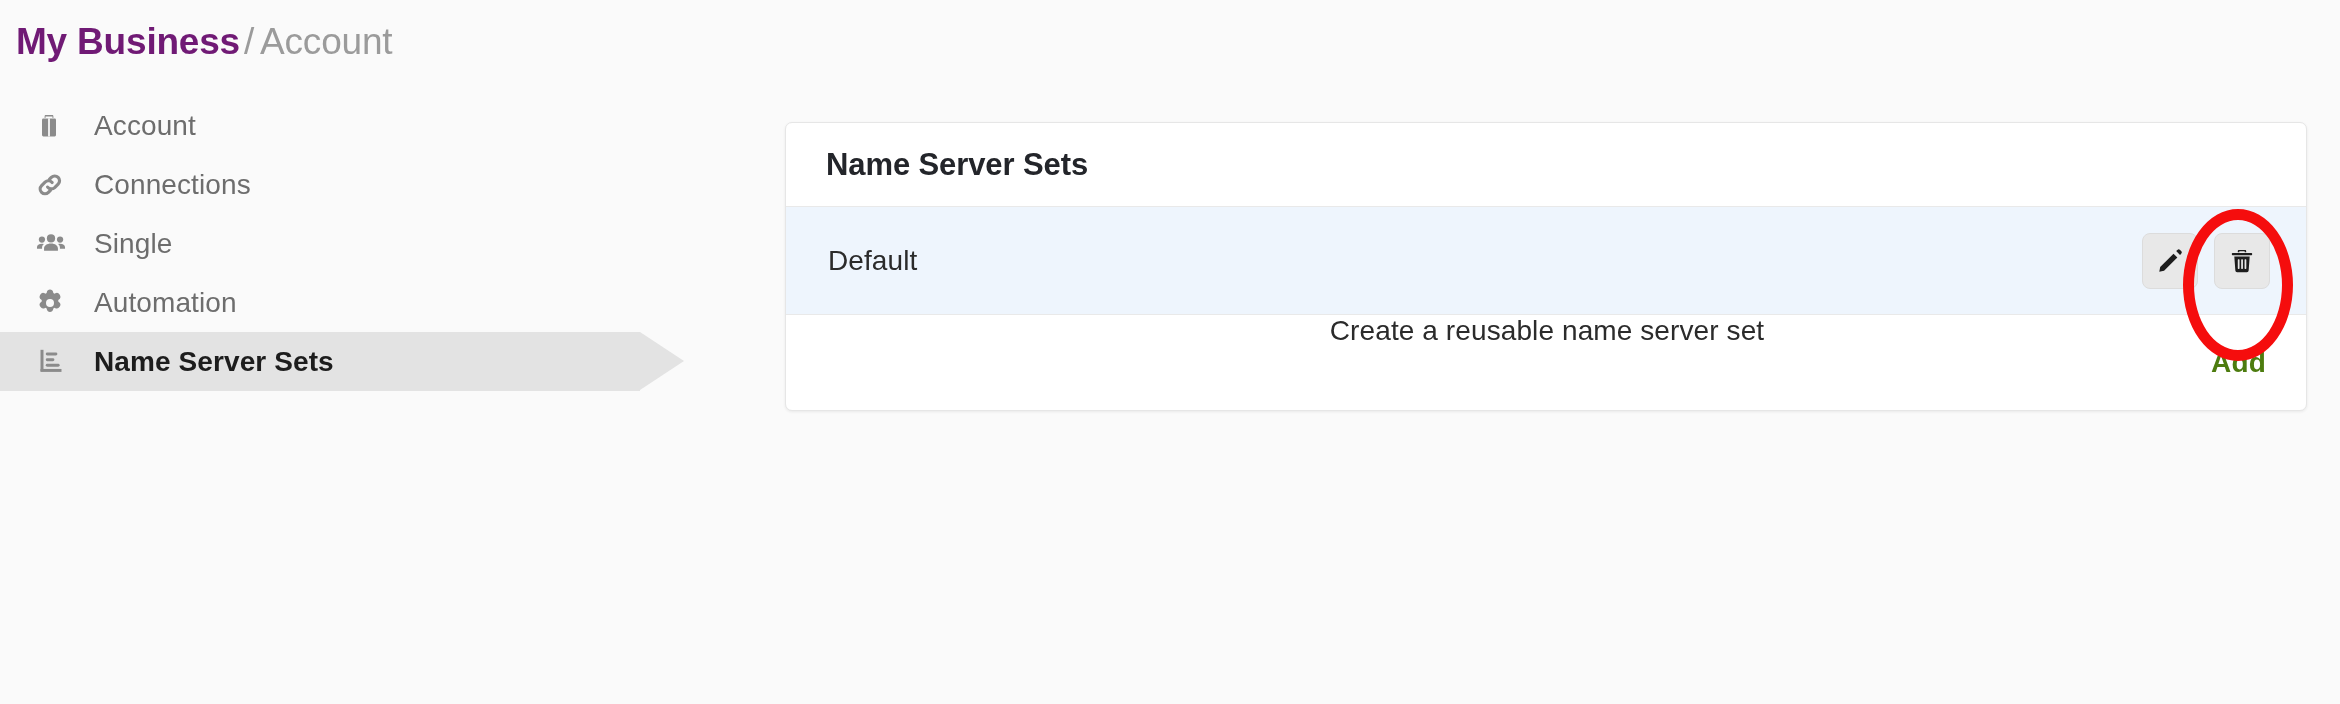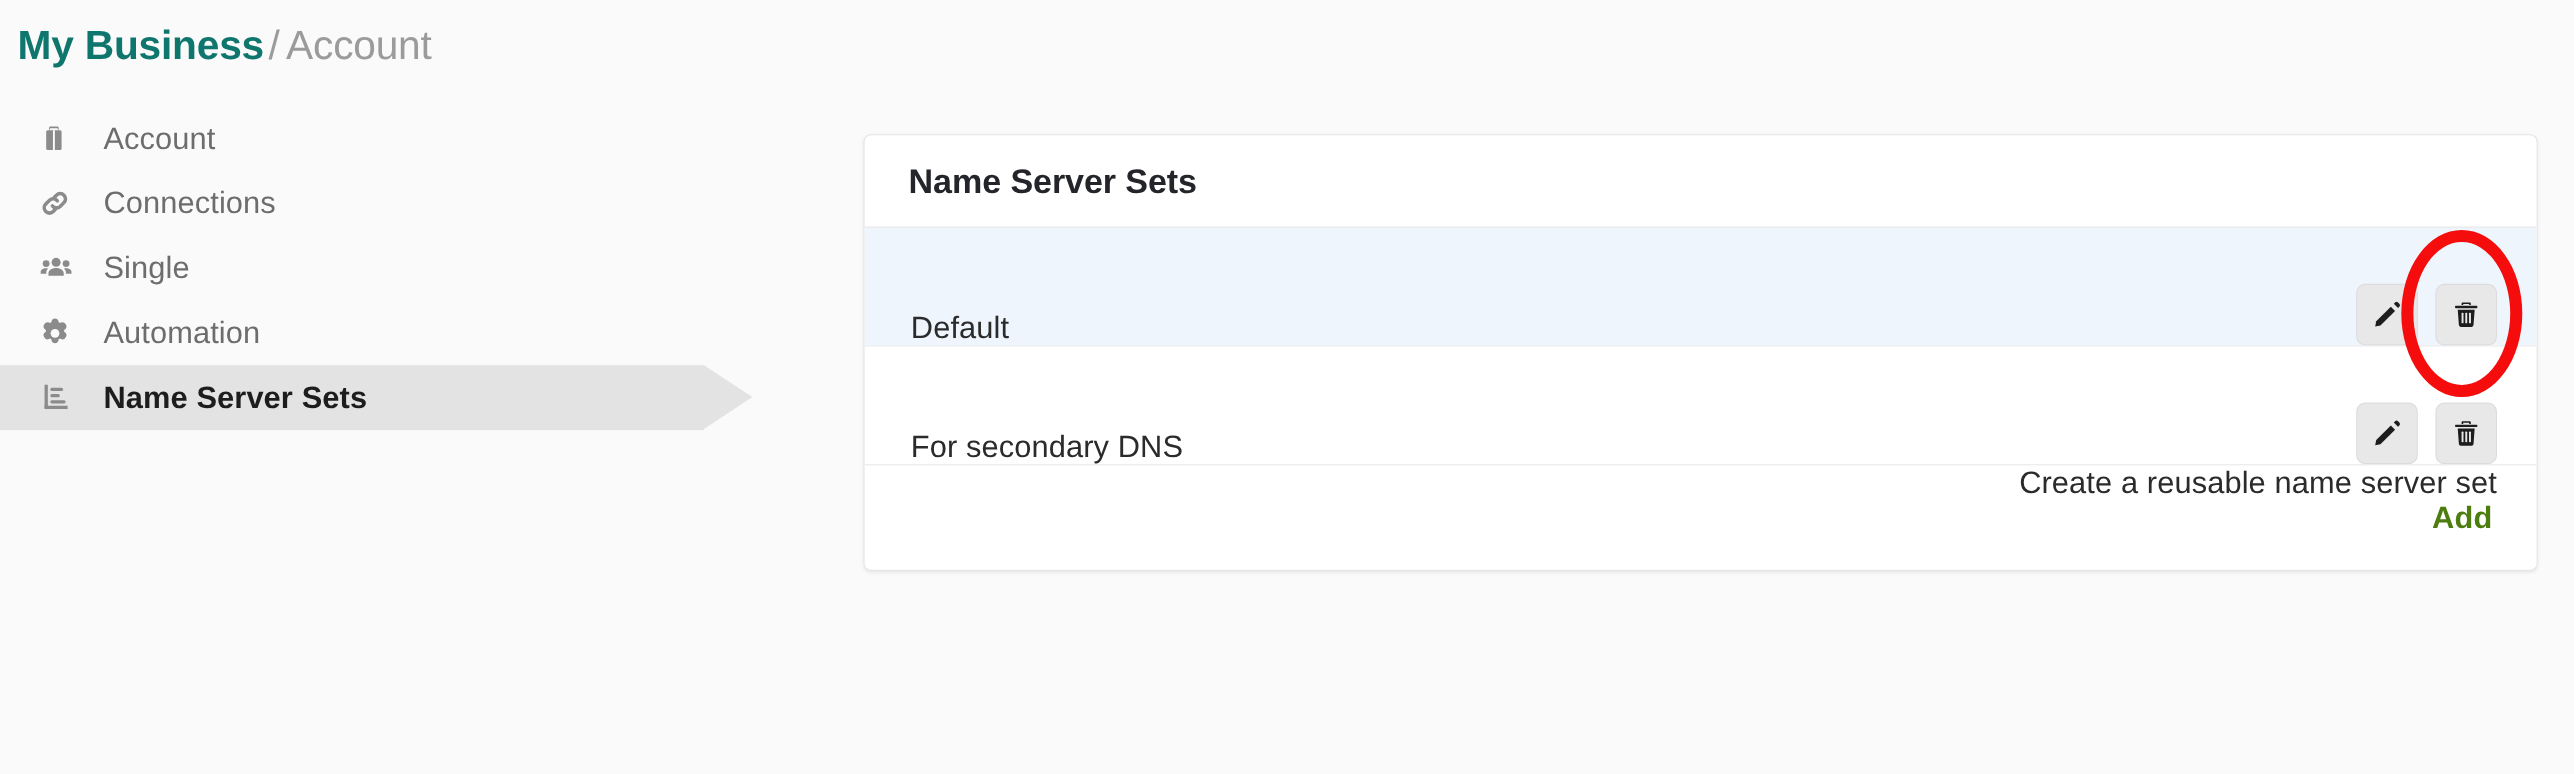--- a/index.html
+++ b/index.html
@@ -19,21 +19,21 @@
   .breadcrumb {
     position: absolute;
     left: 16px;
     top: 20px;
     font-size: 37px;
     line-height: 44px;
     letter-spacing: -0.2px;
     white-space: nowrap;
   }
   .crumb-link {
-    color: #0f766e;
+    color: #701a75;
     font-weight: 700;
   }
   .crumb-sep {
     color: #9b9b9b;
     font-weight: 400;
     margin: 0 6px 0 4px;
   }
   .crumb-current {
     color: #9b9b9b;
     font-weight: 400;
@@ -114,21 +114,21 @@
   }
   .card-title {
     font-size: 31px;
     font-weight: 700;
     color: #23252a;
     letter-spacing: -0.1px;
   }
   .row {
     position: relative;
     display: flex;
-    align-items: flex-end;
+    align-items: center;
     height: 108px;
     padding: 0 36px 0 42px;
     box-sizing: border-box;
     border-top: 1px solid #e9e9e9;
   }
   .row.highlight {
     background: #eef5fd;
   }
   .row-label {
     font-size: 28px;
@@ -285,45 +285,20 @@
             <path d="M5.4 8.2h13.2l-.9 12a1.5 1.5 0 0 1-1.5 1.4H7.8a1.5 1.5 0 0 1-1.5-1.4l-.9-12z"></path>
             <rect x="8.4" y="10.6" width="1.5" height="8.2" rx="0.5" fill="#e8e8e8"></rect>
             <rect x="11.3" y="10.6" width="1.5" height="8.2" rx="0.5" fill="#e8e8e8"></rect>
             <rect x="14.2" y="10.6" width="1.5" height="8.2" rx="0.5" fill="#e8e8e8"></rect>
           </svg>
         </span>
       </span>
     </span>
   </div>
 
-  <div class="row">
-    <span class="row-label">For secondary DNS</span>
-    <span class="row-actions">
-      <span class="icon-btn">
-        <span>
-          <svg width="28" height="28" viewBox="0 0 24 24" fill="#1d1d1d">
-            <path d="M3.6 17.1l-.8 4.1 4.1-.8L18.3 9.1l-3.3-3.3L3.6 17.1z"></path>
-            <path d="M20.6 6.8l1-1a1.6 1.6 0 0 0 0-2.3l-1-1a1.6 1.6 0 0 0-2.3 0l-1 1 3.3 3.3z"></path>
-          </svg>
-        </span>
-      </span>
-      <span class="icon-btn">
-        <span>
-          <svg width="28" height="28" viewBox="0 0 24 24" fill="#1d1d1d">
-            <path d="M9.3 2.6h5.4c.5 0 .9.4.9.9v1.1h-7.2V3.5c0-.5.4-.9.9-.9zm.4 1.1v.9h4.6v-.9H9.7z"></path>
-            <rect x="3.3" y="5.2" width="17.4" height="1.9" rx="0.6"></rect>
-            <path d="M5.4 8.2h13.2l-.9 12a1.5 1.5 0 0 1-1.5 1.4H7.8a1.5 1.5 0 0 1-1.5-1.4l-.9-12z"></path>
-            <rect x="8.4" y="10.6" width="1.5" height="8.2" rx="0.5" fill="#e8e8e8"></rect>
-            <rect x="11.3" y="10.6" width="1.5" height="8.2" rx="0.5" fill="#e8e8e8"></rect>
-            <rect x="14.2" y="10.6" width="1.5" height="8.2" rx="0.5" fill="#e8e8e8"></rect>
-          </svg>
-        </span>
-      </span>
-    </span>
-  </div>
 
   <div class="row footer-row">
     <span class="row-label">Create a reusable name server set</span>
     <span class="add-link">Add</span>
   </div>
 
 </section>
 
 <div class="annotation-ellipse"></div>
 

